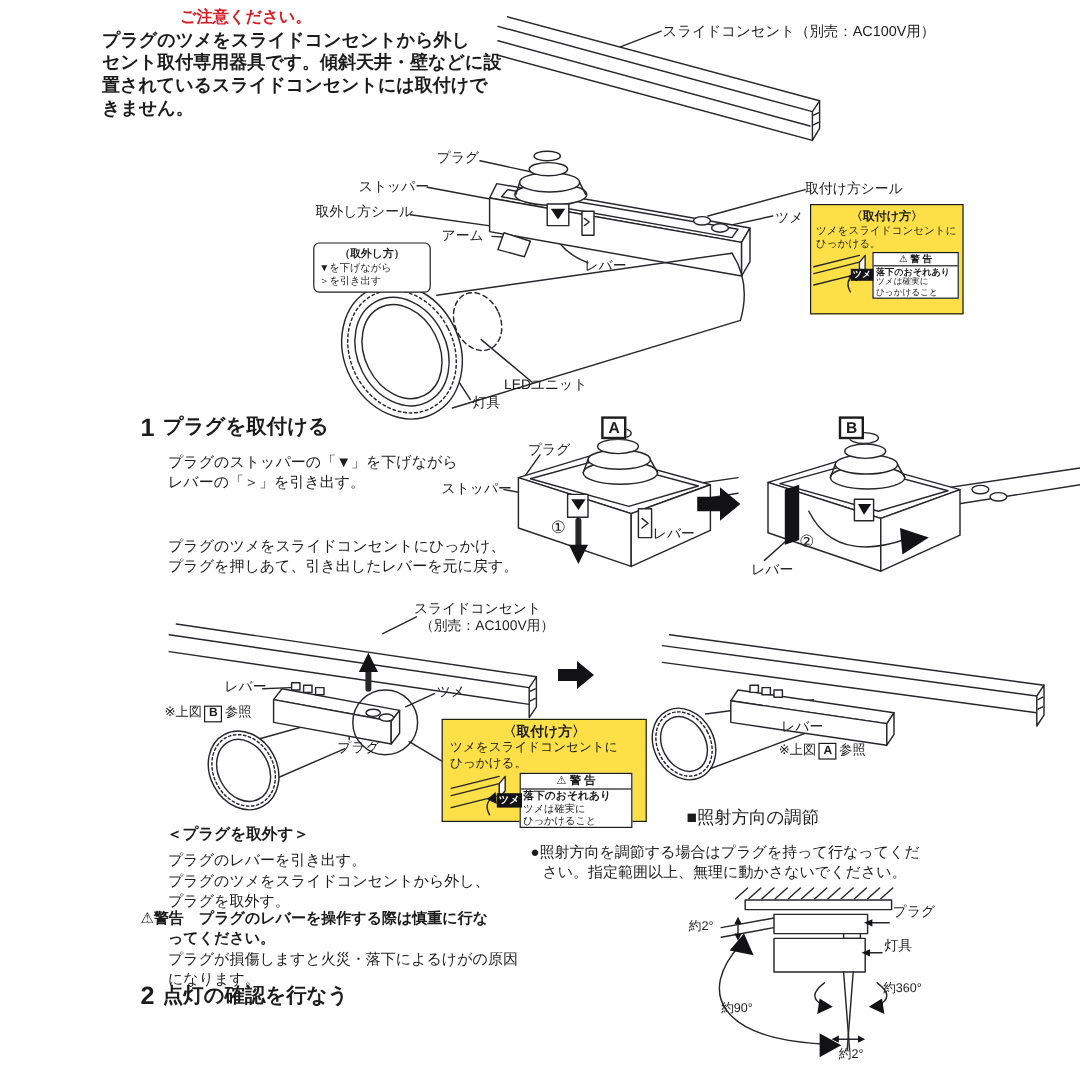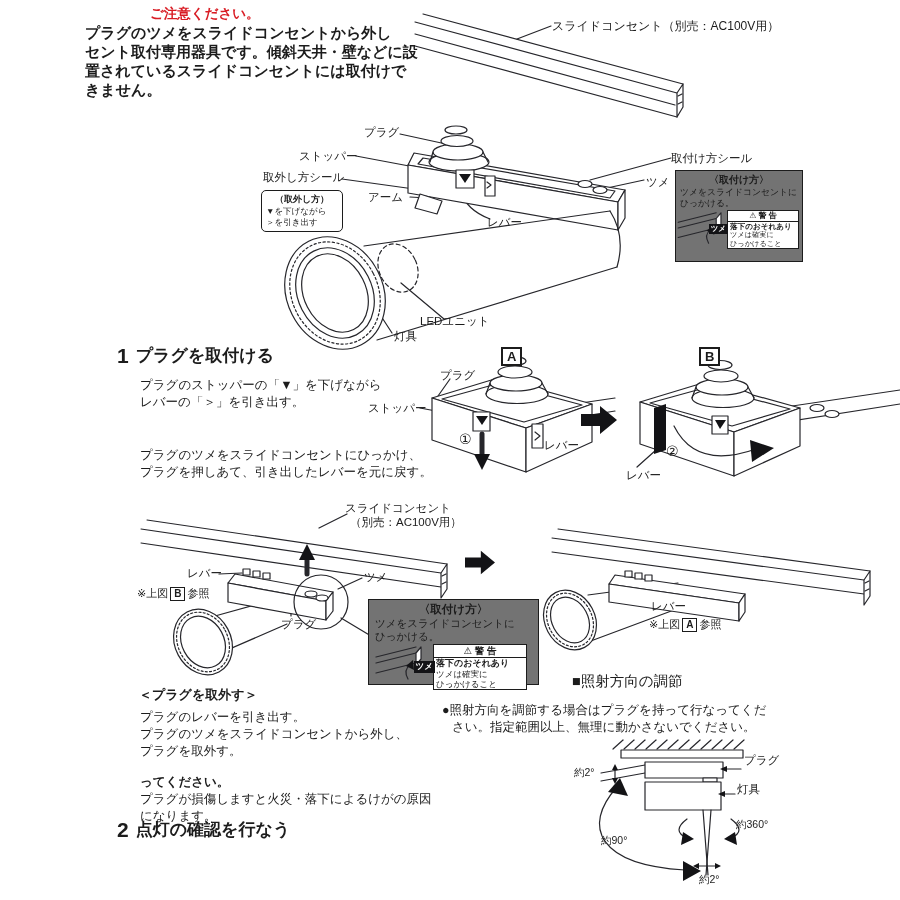--- a/index.html
+++ b/index.html
@@ -24,21 +24,21 @@
   .step-num  { font-size:21px; font-weight:bold; vertical-align:-2px; }
   .step-title{ font-size:17px; font-weight:bold; margin-left:7px; }
   .body-line { position:absolute; font-size:12.5px; white-space:nowrap; }
   .fig-tag { position:absolute; border:2px solid #1c1c1c; font-size:13px; font-weight:bold; line-height:15px; padding:0 4px; background:#fff; }
   .ref-row { position:absolute; font-size:11px; white-space:nowrap; }
   .ref-box { display:inline-block; border:1.2px solid #1c1c1c; font-size:10px; font-weight:bold; line-height:12px; padding:0 3px; margin:0 2px; }
   .mark-circ { position:absolute; font-size:14px; }
   .note-box { position:absolute; border:1.2px solid #1c1c1c; border-radius:5px; background:#fff; padding:2px 4px 3px; }
   .note-box .nb-t { font-size:9px; font-weight:bold; text-align:center; }
   .note-box .nb-l { font-size:8.5px; line-height:11px; }
-  .install-box { position:absolute; border:1.5px solid #1c1c1c; background:#737373; }
+  .install-box { position:absolute; border:1.5px solid #1c1c1c; background:#fde047; }
   .ib-title { font-weight:bold; text-align:center; }
   .ib-line  { padding-left:6px; }
   .ib-bottom{ display:flex; align-items:flex-start; }
   .ib-mini  { position:relative; flex:0 0 auto; }
   .claw-tag { position:absolute; background:#131316; color:#fff; font-weight:bold; padding:0 2px; }
   .warn-box { border:1.2px solid #1c1c1c; background:#fff; }
   .warn-head{ text-align:center; font-weight:bold; border-bottom:1.2px solid #1c1c1c; }
   .warn-b1  { font-weight:bold; padding:0 2px; }
   .warn-l   { padding:0 2px; }
   
@@ -279,21 +279,21 @@
   <div class="lbl" style="left:364px;top:126px">プラグ</div>
   <div class="lbl" style="left:299px;top:150px">ストッパー</div>
   <div class="lbl" style="left:263px;top:171px">取外し方シール</div>
   <div class="lbl" style="left:368px;top:191px">アーム</div>
   <div class="lbl" style="left:487px;top:216px">レバー</div>
   <div class="lbl" style="left:646px;top:176px">ツメ</div>
   <div class="lbl" style="left:671px;top:152px">取付け方シール</div>
   <div class="lbl" style="left:420px;top:315px">LEDユニット</div>
   <div class="lbl" style="left:394px;top:330px">灯具</div>
 
-  <div class="note-box" style="left:261px;top:190px;width:82px">
+  <div class="note-box" style="left:261px;top:202px;width:98px">
     <div class="nb-t">（取外し方）</div>
     <div class="nb-l">▼を下げながら</div>
     <div class="nb-l">＞を引き出す</div>
   </div>
 
   <div class="install-box ib-sm" style="left:675px;top:170px">
     <div class="ib-title">〈取付け方〉</div>
     <div class="ib-line">ツメをスライドコンセントに</div>
     <div class="ib-line">ひっかける。</div>
     <div class="ib-bottom">
@@ -371,20 +371,21 @@
         <div class="warn-l">ひっかけること</div>
       </div>
     </div>
   </div>
 
   <div class="lbl b" style="left:139px;top:688px;font-size:13px">＜プラグを取外す＞</div>
   <div class="body-line" style="left:140px;top:709px">プラグのレバーを引き出す。</div>
   <div class="body-line" style="left:140px;top:726px">プラグのツメをスライドコンセントから外し、</div>
   <div class="body-line" style="left:140px;top:743px">プラグを取外す。</div>
 
+  <div class="body-line b" style="left:117px;top:757px">⚠警告　プラグのレバーを操作する際は慎重に行な</div>
   <div class="body-line b" style="left:140px;top:774px">ってください。</div>
   <div class="body-line" style="left:140px;top:791px">プラグが損傷しますと火災・落下によるけがの原因</div>
   <div class="body-line" style="left:140px;top:808px">になります。</div>
 
   <div class="step-head" style="left:117px;top:818px">
     <span class="step-num">2</span><span class="step-title">点灯の確認を行なう</span>
   </div>
 
   <div class="sec-title" style="left:572px;top:672px">■照射方向の調節</div>
   <div class="body-line" style="left:442px;top:702px">●照射方向を調節する場合はプラグを持って行なってくだ</div>

